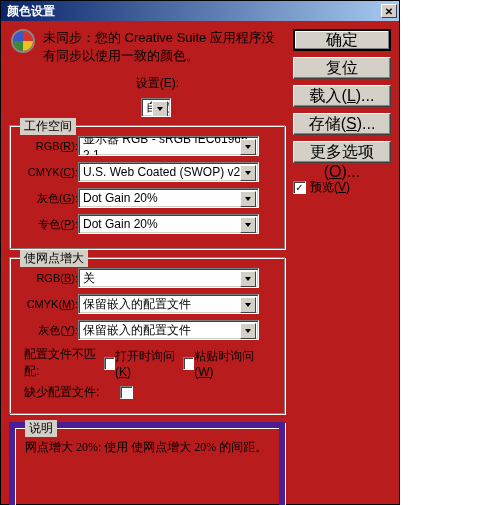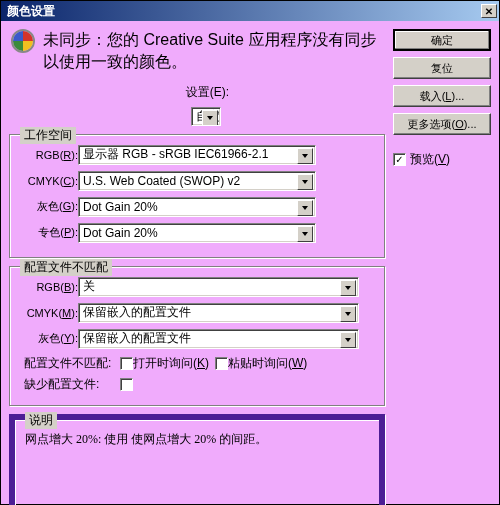--- a/index.html
+++ b/index.html
@@ -1,26 +1,26 @@
 <!DOCTYPE html>
 <html><head>
 <meta charset="utf-8">
 <style>
 * { box-sizing: border-box; margin: 0; padding: 0; }
 body { font-family: "Microsoft YaHei", SimSun, sans-serif; font-size: 12px; background: #fff; }
-.window { width: 500px; height: 505px; border: 1px solid #000; background: #f0abfc; position: relative; }
+.window { width: 400px; height: 505px; border: 1px solid #000; background: #b91c1c; position: relative; }
 .titlebar { height: 20px; background: linear-gradient(to right, #0a246a, #a6caf0); color: #fff; display: flex; align-items: center; justify-content: space-between; padding: 0 2px 0 6px; font-weight: bold; font-size: 12px; }
 .close-btn { width: 16px; height: 14px; background: #d4d0c8; border: 1px solid #fff; border-right-color: #404040; border-bottom-color: #404040; display: flex; align-items: center; justify-content: center; font-family: Arial; font-size: 10px; font-weight: bold; color: #000; cursor: pointer; }
 .content { display: flex; padding: 8px 8px 8px 8px; gap: 8px; height: calc(100% - 20px); }
 .left { flex: 1; }
 .right { width: 98px; display: flex; flex-direction: column; gap: 6px; }
 .sync-row { display: flex; gap: 8px; margin-bottom: 10px; align-items: flex-start; padding-left: 2px; }
 .sync-icon { width: 24px; height: 24px; flex-shrink: 0; }
-.sync-text { font-size: 16px; line-height: 1.4; }
-.btn { height: 22px; background: #d4d0c8; border: 1px solid #fff; border-right-color: #404040; border-bottom-color: #404040; box-shadow: inset -1px -1px 0 #808080, inset 1px 1px 0 #d4d0c8; font-size: 11px; cursor: pointer; text-align: center; line-height: 20px; }
+.sync-text { font-size: 13px; line-height: 1.4; }
+.btn { height: 22px; background: #d4d0c8; border: 1px solid #fff; border-right-color: #404040; border-bottom-color: #404040; box-shadow: inset -1px -1px 0 #808080, inset 1px 1px 0 #d4d0c8; font-size: 16px; cursor: pointer; text-align: center; line-height: 20px; }
 .btn.default { border: 2px solid #000; line-height: 18px; box-shadow: inset -1px -1px 0 #808080, inset 1px 1px 0 #fff; }
 .preview-row { display: flex; align-items: center; gap: 4px; margin-top: 10px; }
 .checkbox { width: 13px; height: 13px; background: #fff; border: 1px solid #808080; border-right-color: #fff; border-bottom-color: #fff; box-shadow: inset 1px 1px 0 #404040; display: flex; align-items: center; justify-content: center; font-size: 10px; }
 .settings-row { display: flex; align-items: center; margin-bottom: 8px; padding-left: 18px; gap: 6px; flex-direction: column; }
 .settings-label { width: 46px; text-align: right; }
 .dropdown { flex: 1; height: 20px; background: #fff; border: 1px solid #808080; border-right-color: #fff; border-bottom-color: #fff; box-shadow: inset 1px 1px 0 #404040, inset -1px -1px 0 #d4d0c8; display: flex; align-items: center; padding: 0 0 0 4px; position: relative; overflow: hidden; }
 .dropdown-btn { position: absolute; right: 2px; top: 2px; width: 16px; height: 16px; background: #d4d0c8; border: 1px solid #fff; border-right-color: #404040; border-bottom-color: #404040; display: flex; align-items: center; justify-content: center; }
 .dropdown-triangle { width: 0; height: 0; border-left: 3px solid transparent; border-right: 3px solid transparent; border-top: 4px solid #000; }
 .groupbox { border: 1px solid #808080; box-shadow: 1px 1px 0 #fff, inset 1px 1px 0 #fff; margin-bottom: 8px; padding: 10px 25px 8px 10px; position: relative; }
 .groupbox-title { position: absolute; top: -8px; left: 10px; background: #d4d0c8; padding: 0 4px; font-size: 12px; }
@@ -100,21 +100,21 @@
           <div class="dropdown field-dropdown">
             <span>Dot Gain 20%</span>
             <div class="dropdown-btn">
                 <div class="dropdown-triangle"></div>
               </div>
           </div>
         </div>
       </div>
 
       <div class="groupbox">
-        <div class="groupbox-title">配置文件不匹配</div>
+        <div class="groupbox-title">使网点增大</div>
         <div class="field-row">
           <span class="field-label">RGB(<u>B</u>):</span>
           <div class="dropdown mgmt-dropdown">
             <span>关</span>
             <div class="dropdown-btn">
                 <div class="dropdown-triangle"></div>
               </div>
           </div>
         </div>
         <div class="field-row">
@@ -157,20 +157,21 @@
       <div class="desc-box">
         <div class="groupbox-title">说明</div>
         <div class="desc-text">网点增大 20%: 使用 使网点增大 20% 的间距。</div>
       </div>
     </div>
 
     <div class="right">
       <div class="btn default">确定</div>
       <div class="btn">复位</div>
       <div class="btn">载入(<u>L</u>)...</div>
+      <div class="btn">存储(<u>S</u>)...</div>
       <div class="btn">更多选项(<u>O</u>)...</div>
       <div class="preview-row">
         <div class="checkbox">
             <span>✓</span>
           </div>
         <span>预览(<u>V</u>)</span>
       </div>
     </div>
   </div>
 </div>

